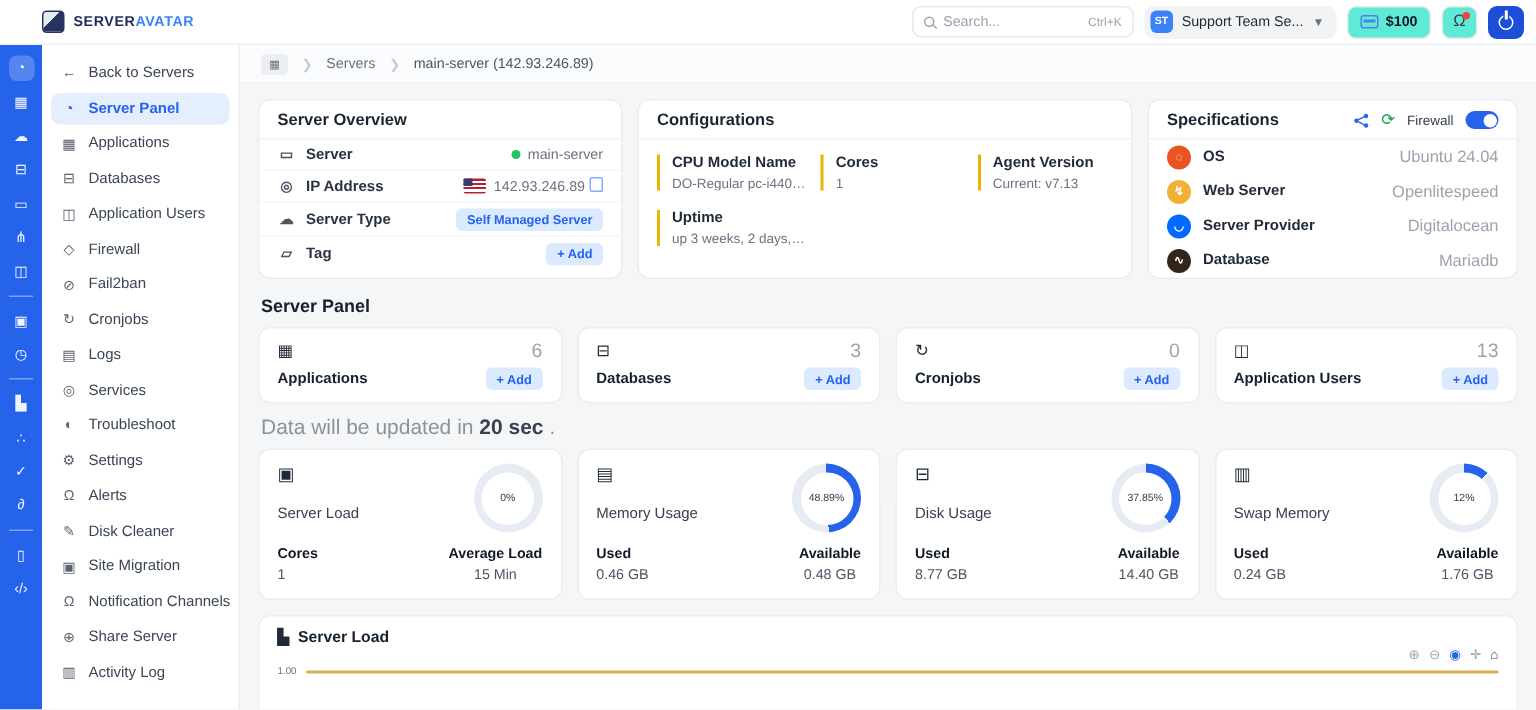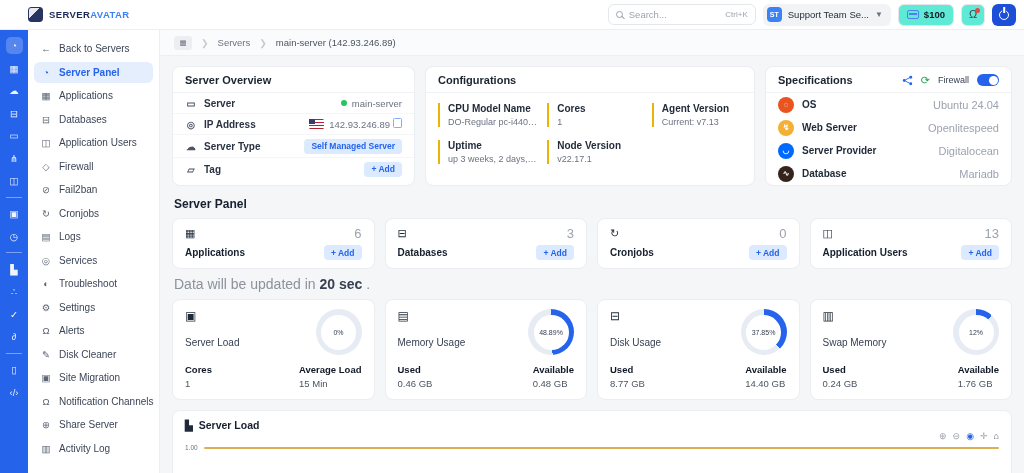--- a/index.html
+++ b/index.html
@@ -85,21 +85,21 @@
   .updater { font-size:14px; color:#8b929c; margin:7px 2px 7px; }
   .updater b { color:#374151; }
   .stats-grid { display:grid; grid-template-columns:repeat(4,1fr); gap:10px; }
   .stat-card { padding:9px 12px 10px; }
   .st-top { display:flex; justify-content:space-between; align-items:flex-start; }
   .st-icon { font-size:12px; color:#1f2937; }
   .st-title { font-size:10px; color:#374151; margin-top:14px; }
   .donut { width:46px; height:46px; border-radius:50%; display:flex; align-items:center; justify-content:center; background:#e7ebf3; }
   .donut-inner { width:35px; height:35px; border-radius:50%; background:#fff; display:flex; align-items:center; justify-content:center; font-size:7px; color:#374151; }
   .st-bottom { display:flex; justify-content:space-between; margin-top:9px; }
-  .st-col.right { text-align:left; }
+  .st-col.right { text-align:center; }
   .st-label { font-size:9.5px; font-weight:bold; color:#111827; margin-bottom:3px; }
   .st-value { font-size:9.5px; color:#4b5563; }
   .chart-card { margin-top:10px; padding:8px 12px 0; height:80px; }
   .ch-header { display:flex; align-items:center; gap:6px; font-size:10.5px; font-weight:bold; color:#16202e; }
   .ch-icon { font-size:10px; color:#1f2937; }
   .ch-toolbar { display:flex; gap:6px; justify-content:flex-end; font-size:9px; color:#9ca3af; margin-top:1px; }
   .ch-tool { cursor:pointer; line-height:1; }
   .ch-tool.active { color:#2563eb; }
   .ch-tool.dark { color:#374151; }
   .ch-plot { display:flex; align-items:center; gap:6px; margin-top:3px; }
@@ -305,24 +305,20 @@
                 <div class="cfg-value">1</div>
               </div>
               <div class="cfg-item">
                 <div class="cfg-label">Agent Version</div>
                 <div class="cfg-value">Current: v7.13</div>
               </div>
               <div class="cfg-item">
                 <div class="cfg-label">Uptime</div>
                 <div class="cfg-value">up 3 weeks, 2 days, 8 hours, ...</div>
               </div>
-              <div class="cfg-item">
-                <div class="cfg-label">Node Version</div>
-                <div class="cfg-value">v22.17.1</div>
-              </div>
             </div>
         </div>
         <div class="card">
           <div class="card-header">
             <span>Specifications</span>
             <span class="spec-actions">
               <svg class="share-svg" width="11" height="11" viewBox="0 0 12 12">
                   <circle cx="9.5" cy="2.5" r="1.6" fill="#2563eb"></circle>
                   <circle cx="2.5" cy="6" r="1.6" fill="#2563eb"></circle>
                   <circle cx="9.5" cy="9.5" r="1.6" fill="#2563eb"></circle>

